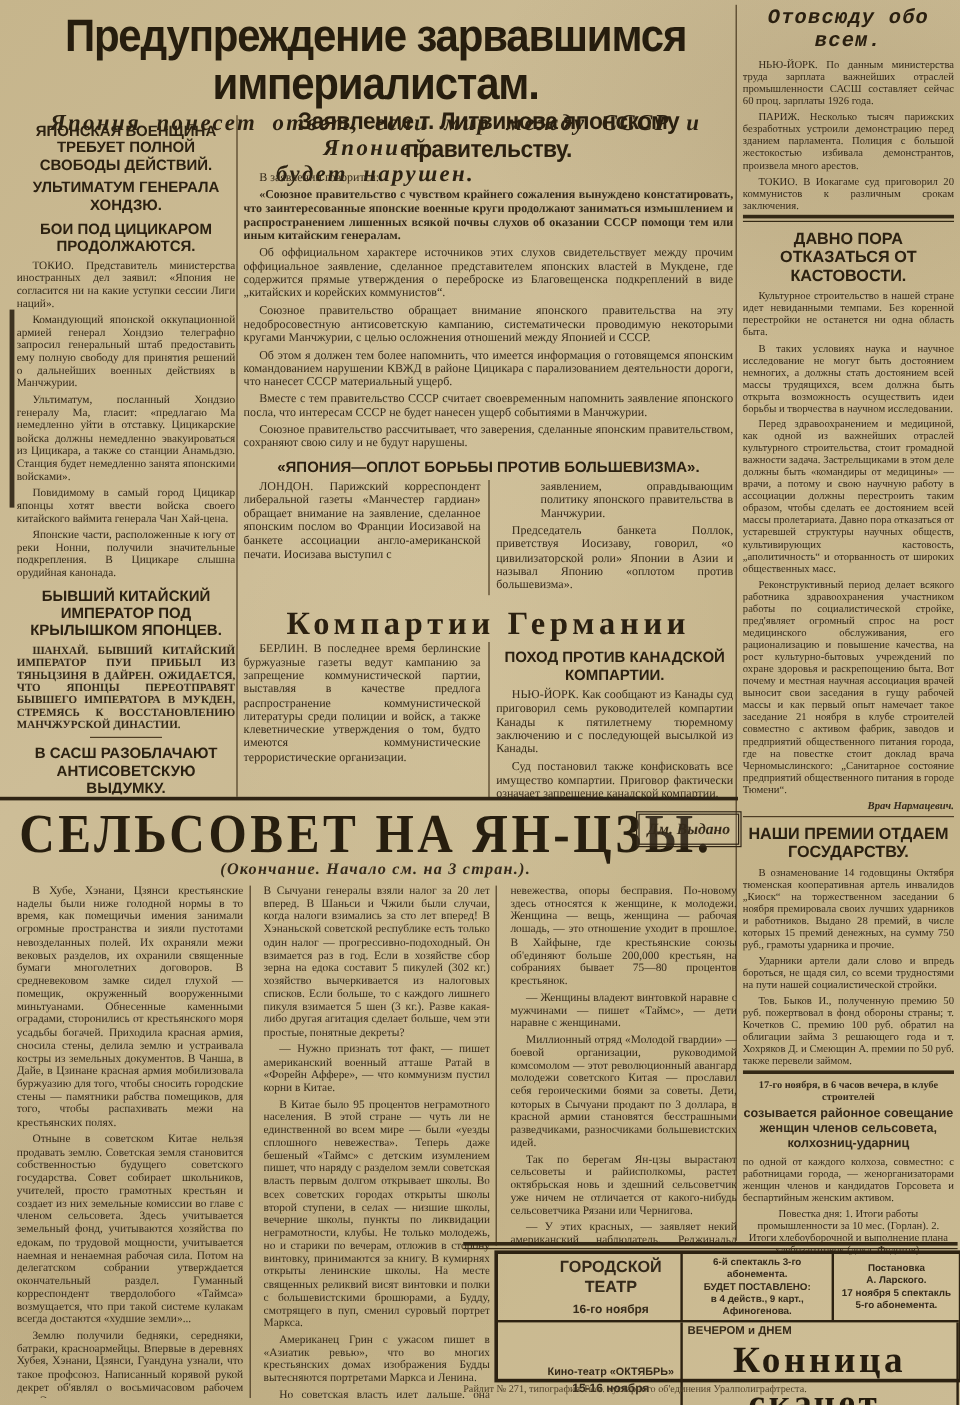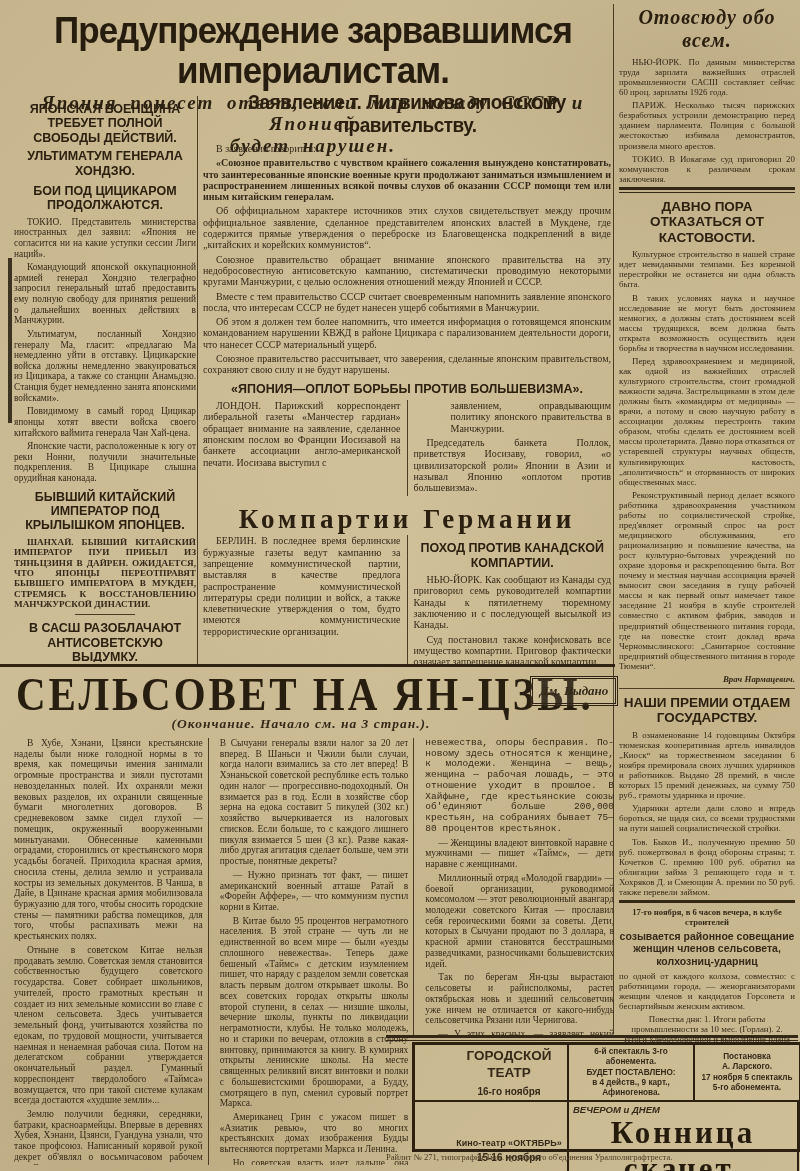--- a/index.html
+++ b/index.html
@@ -41,36 +41,36 @@
   .twocol{display:flex;gap:13px;position:relative;}
   .twocol > div{flex:1;}
   .twocol .mid-divider{position:absolute;left:50%;top:0;bottom:0;width:1px;background:#4d3c24;flex:none;}
   #germany-big{font-family:"Liberation Serif",serif;font-weight:bold;font-size:27px;
      letter-spacing:4px;text-align:center;color:#2b2010;margin:8px 0 0 0;}
   #germany-sub{font-family:"Liberation Serif",serif;font-weight:bold;font-size:22px;
      letter-spacing:3px;text-align:center;line-height:1.1;margin:2px 0 6px 0;color:#2b2010;}
   #mid-col .art-head{font-size:12.5px;}
   
   #right-col{position:absolute;left:619px;top:6px;width:176px;height:1040px;overflow:hidden;font-size:8.9px;}
-  #right-col .news-head{font-weight:bold;font-style:italic;font-size:20px;text-align:center;
-     letter-spacing:1px;color:#2b2010;margin-bottom:5px;}
+  #right-col .news-head{font-weight:bold;font-style:italic;font-size:17px;text-align:center;
+     letter-spacing:1px;color:#2b2010;margin-bottom:5px;font-family:Liberation Mono, monospace;}
   #right-col .art-head{font-size:13.5px;}
   #right-col .sig{text-align:right;font-weight:bold;font-style:italic;margin:1px 0 4px 0;}
   #right-col .ann-intro{text-align:center;font-weight:bold;font-size:8.6px;margin-top:4px;}
   #right-col .ann-title{text-align:center;font-weight:bold;font-family:"Liberation Sans",sans-serif;
      font-size:10.5px;line-height:1.2;margin:3px 0;}
   
   #sel-rule{position:absolute;left:0px;top:664px;width:615px;border-top:3px solid #2f2414;}
   #selsoviet-head{position:absolute;left:16px;top:670px;width:512px;
      font-family:"Liberation Serif",serif;font-weight:bold;font-size:41px;letter-spacing:3px;
      color:#271e0f;transform:scaleY(1.12);white-space:nowrap;}
   #byline-box{position:absolute;left:530px;top:676px;width:82px;height:24px;
      border:3px double #2f2414;display:flex;align-items:center;justify-content:center;
      font-weight:bold;font-style:italic;font-size:13px;background:rgba(255,248,225,.1);}
-  #sel-subtitle{position:absolute;left:2px;top:716px;width:598px;text-align:center;
+  #sel-subtitle{position:absolute;left:14px;top:716px;width:598px;text-align:center;
      font-weight:bold;font-style:italic;font-size:13.5px;letter-spacing:1px;}
   #sel-cols{position:absolute;left:14px;top:738px;width:600px;height:427px;display:flex;gap:17px;font-size:9.5px;}
   #sel-cols .col{flex:1;overflow:hidden;}
   #sel-cols .col3{height:300px;}
   .sel-div1{position:absolute;left:208px;top:738px;height:427px;}
   .sel-div2{position:absolute;left:413px;top:738px;height:300px;}
   
   #ad-toprule{position:absolute;left:386px;top:1032px;width:412px;}
   #theater{position:absolute;left:412px;top:1042px;width:384px;height:104px;
      border:3px solid #2c2111;display:flex;flex-direction:column;background:rgba(230,215,175,.15);}
@@ -80,21 +80,21 @@
   #theater .c-name{width:108px;border-right:2px solid #2c2111;padding-left:40px;}
   #theater .c-mid{flex:1;border-right:2px solid #2c2111;}
   #theater .c-side{width:96px;border-radius:23px;}
   .th-name{font-family:"Liberation Sans",sans-serif;font-weight:bold;font-size:13.5px;line-height:1.25;}
   .th-date{font-family:"Liberation Sans",sans-serif;font-weight:bold;font-size:10px;margin-top:4px;}
   .th-small{font-family:"Liberation Sans",sans-serif;font-weight:bold;font-size:8.2px;line-height:1.25;}
   .th-title{font-family:"Liberation Serif",serif;font-weight:bold;font-size:30px;letter-spacing:12px;
      line-height:.95;color:#241b0d;}
   .th-title2{font-family:"Liberation Serif",serif;font-weight:bold;font-size:31px;letter-spacing:3px;color:#241b0d;}
   .cin-name{font-family:"Liberation Sans",sans-serif;font-weight:bold;font-size:9px;}
-  .cin-when{font-family:"Liberation Sans",sans-serif;font-weight:bold;font-size:9.5px;text-align:left;font-style:italic;}
+  .cin-when{font-family:"Liberation Sans",sans-serif;font-weight:bold;font-size:9.5px;text-align:left;}
   #footer-line{position:absolute;left:386px;top:1152px;width:412px;text-align:left;font-size:8.5px;color:#4a3b24;}
 </style>
 </head>
 <body>
 
 <div class="page">
 
   <div id="masthead">
     <div class="main">Предупреждение зарвавшимся империалистам.</div>
     <div class="sub">Япония понесет ответ, если мир между СССР и Японией</div>
@@ -122,22 +122,22 @@
     <div class="art-head">В САСШ РАЗОБЛАЧАЮТ АНТИСОВЕТСКУЮ ВЫДУМКУ.</div>
 
   </div>
 
   <div id="mid-col" class="bodytext">
     <div class="lead-head">Заявление т. Литвинова японскому правительству.</div>
     <p>В заявлении говорится:</p>
     <p class="bold-first">«Союзное правительство с чувством крайнего сожаления вынуждено констатировать, что заинтересованные японские военные круги продолжают заниматься измышлением и распространением лишенных всякой почвы слухов об оказании СССР помощи тем или иным китайским генералам.</p>
     <p>Об оффициальном характере источников этих слухов свидетельствует между прочим оффициальное заявление, сделанное представителем японских властей в Мукдене, где содержится прямые утверждения о переброске из Благовещенска подкреплений в виде „китайских и корейских коммунистов“.</p>
     <p>Союзное правительство обращает внимание японского правительства на эту недобросовестную антисоветскую кампанию, систематически проводимую некоторыми кругами Манчжурии, с целью осложнения отношений между Японией и СССР.</p>
+    <p>Об этом я должен тем более напомнить, что имеется информация о готовящемся японским командованием нарушении КВЖД в районе Цицикара с парализованием деятельности дороги, что нанесет СССР материальный ущерб.</p>
     <p>Вместе с тем правительство СССР считает своевременным напомнить заявление японского посла, что интересам СССР не будет нанесен ущерб событиями в Манчжурии.</p>
-    <p>Об этом я должен тем более напомнить, что имеется информация о готовящемся японским командованием нарушении КВЖД в районе Цицикара с парализованием деятельности дороги, что нанесет СССР материальный ущерб.</p>
     <p>Союзное правительство рассчитывает, что заверения, сделанные японским правительством, сохраняют свою силу и не будут нарушены.</p>
 
     <div class="art-head">«ЯПОНИЯ—ОПЛОТ БОРЬБЫ ПРОТИВ БОЛЬШЕВИЗМА».</div>
     <div class="twocol">
       <div>
           <p>ЛОНДОН. Парижский корреспондент либеральной газеты «Манчестер гардиан» обращает внимание на заявление, сделанное японским послом во Франции Иосизавой на банкете ассоциации англо-американской печати. Иосизава выступил с</p>
         </div>
       <div class="mid-divider"></div>
       <div>
         <p style="text-indent:0;margin-left:37px;">заявлением, оправдывающим политику японского правительства в Манчжурии.</p>
@@ -199,21 +199,21 @@
       <p>Землю получили бедняки, середняки, батраки, красноармейцы. Впервые в деревнях Хубея, Хэнани, Цзянси, Гуандуна узнали, что такое профсоюз. Написанный корявой рукой декрет об'являл о восьмичасовом рабочем дне. Это в тех самых местах, где еще недавно 14 — часовой рабочий день считался счастьем.</p>
     </div>
     <div class="col">
       <p style="text-indent:0;">В Сычуани генералы взяли налог за 20 лет вперед. В Шаньси и Чжили были случаи, когда налоги взимались за сто лет вперед! В Хэнаньской советской республике есть только один налог — прогрессивно-подоходный. Он взимается раз в год. Если в хозяйстве сбор зерна на едока составит 5 пикулей (302 кг.) хозяйство вычеркивается из налоговых списков. Если больше, то с каждого лишнего пикуля взимается 5 шен (3 кг.). Разве какая-либо другая агитация сделает больше, чем эти простые, понятные декреты?</p>
       <p>— Нужно признать тот факт, — пишет американский военный атташе Ратай в «Форейн Аффере», — что коммунизм пустил корни в Китае.</p>
       <p>В Китае было 95 процентов неграмотного населения. В этой стране — чуть ли не единственной во всем мире — были «уезды сплошного невежества». Теперь даже бешеный «Таймс» с детским изумлением пишет, что наряду с разделом земли советская власть первым долгом открывает школы. Во всех советских городах открыты школы второй ступени, в селах — низшие школы, вечерние школы, пункты по ликвидации неграмотности, клубы. Не только молодежь, но и старики по вечерам, отложив в сторону винтовку, принимаются за книгу. В кумирнях открыты ленинские школы. На месте священных реликвий висят винтовки и полки с большевистскими брошюрами, а Будду, смотрящего в пуп, сменил суровый портрет Маркса.</p>
       <p>Американец Грин с ужасом пишет в «Азиатик ревью», что во многих крестьянских домах изображения Будды вытесняются портретами Маркса и Ленина.</p>
       <p>Но советская власть идет дальше, она взрыхляет межи бескультурья, крепости</p>
     </div>
     <div class="col col3">
-      <p style="text-indent:0;font-family:Liberation Mono, monospace;">невежества, опоры бесправия. По-новому здесь относятся к женщине, к молодежи. Женщина — вещь, женщина — рабочая лошадь, — это отношение уходит в прошлое. В Хайфыне, где крестьянские союзы об'единяют больше 200,000 крестьян, на собраниях бывает 75—80 процентов крестьянок.</p>
+      <p style="text-indent:0;">невежества, опоры бесправия. По-новому здесь относятся к женщине, к молодежи. Женщина — вещь, женщина — рабочая лошадь, — это отношение уходит в прошлое. В Хайфыне, где крестьянские союзы об'единяют больше 200,000 крестьян, на собраниях бывает 75—80 процентов крестьянок.</p>
       <p>— Женщины владеют винтовкой наравне с мужчинами — пишет «Таймс», — дети наравне с женщинами.</p>
       <p>Миллионный отряд «Молодой гвардии» — боевой организации, руководимой комсомолом — этот революционный авангард молодежи советского Китая — прославил себя героическими боями за советы. Дети, которых в Сычуани продают по 3 доллара, в красной армии становятся бесстрашными разведчиками, разносчиками большевистских идей.</p>
       <p>Так по берегам Ян-цзы вырастают сельсоветы и райисполкомы, растет октябрьская новь и здешний сельсоветчик уже ничем не отличается от какого-нибудь сельсоветчика Рязани или Чернигова.</p>
       <p>— У этих красных, — заявляет некий американский наблюдатель, Реджинальд Свитлэнд, — есть головы на плечах.</p>
 
     </div>
   </div>
 
   <hr id="ad-toprule" class="hrule-double">
   <div id="theater">

